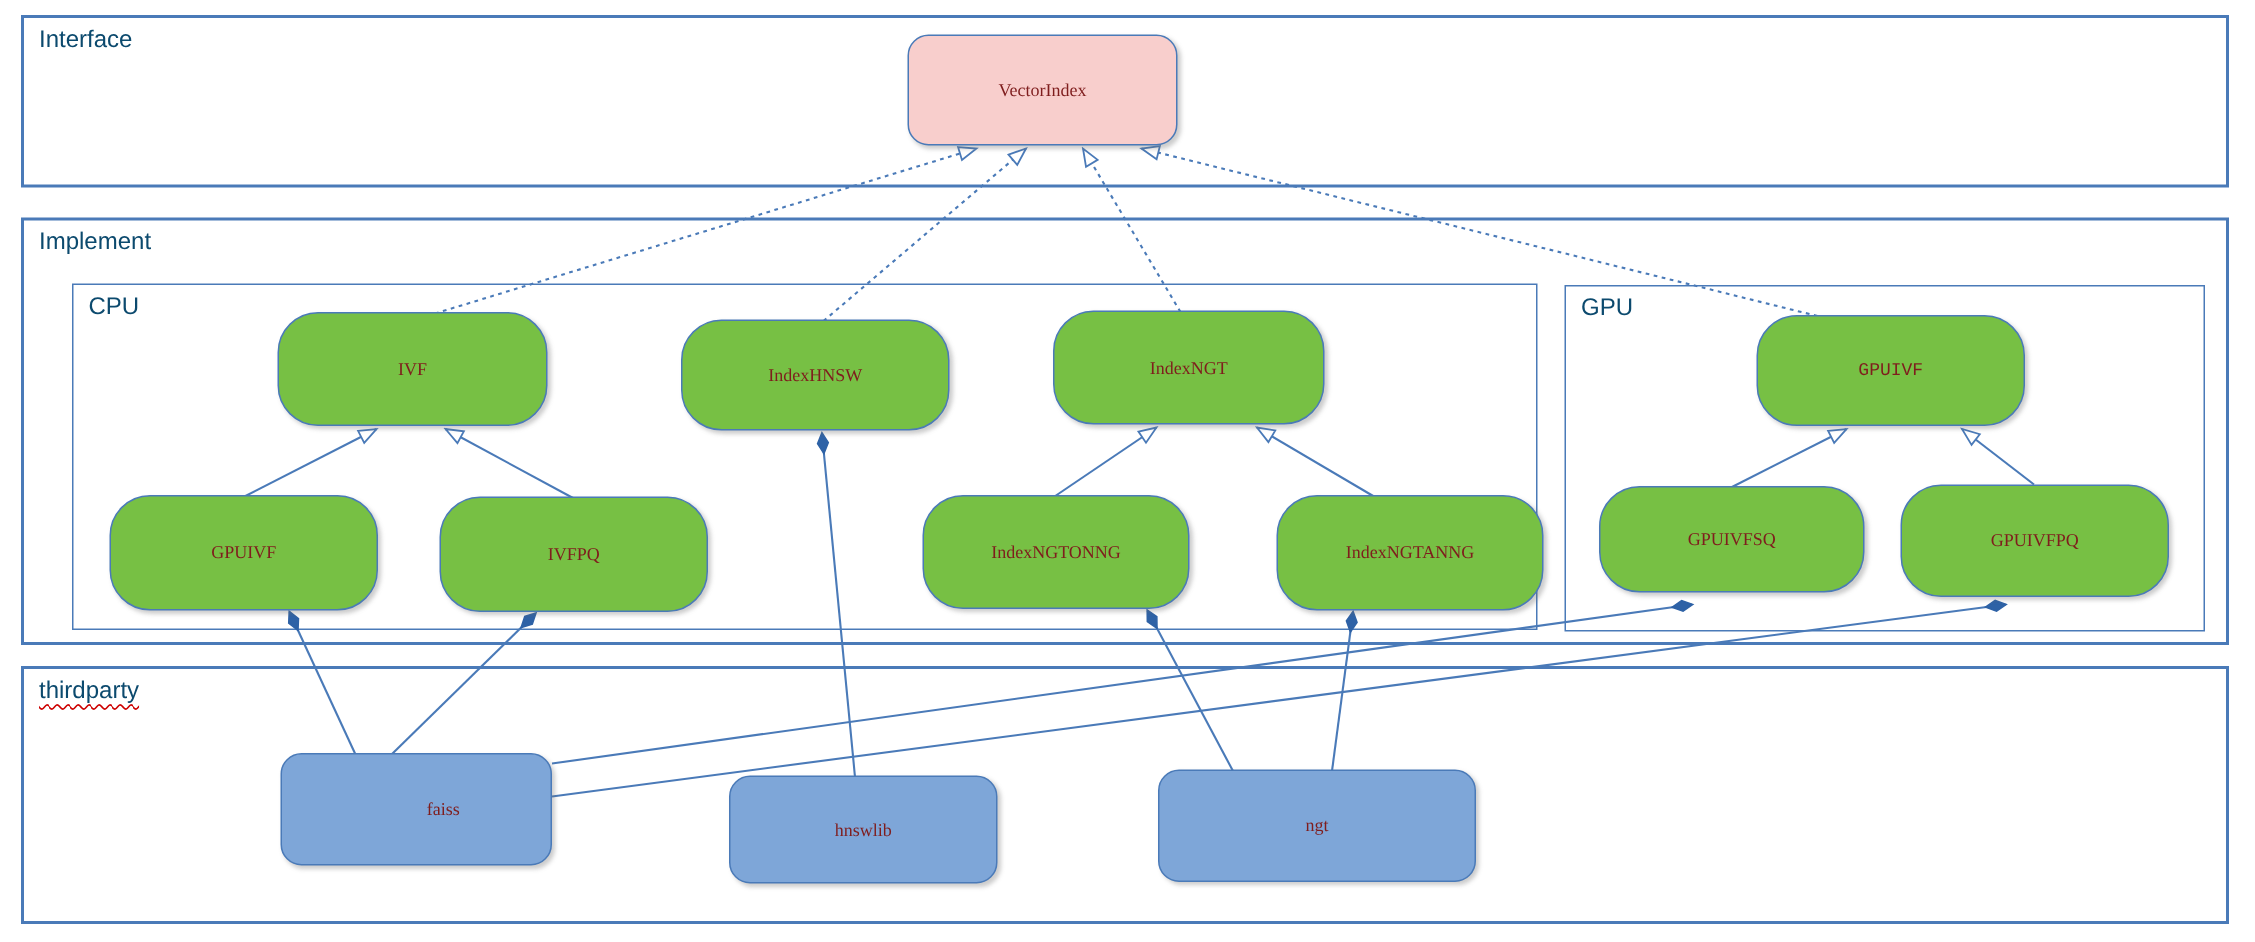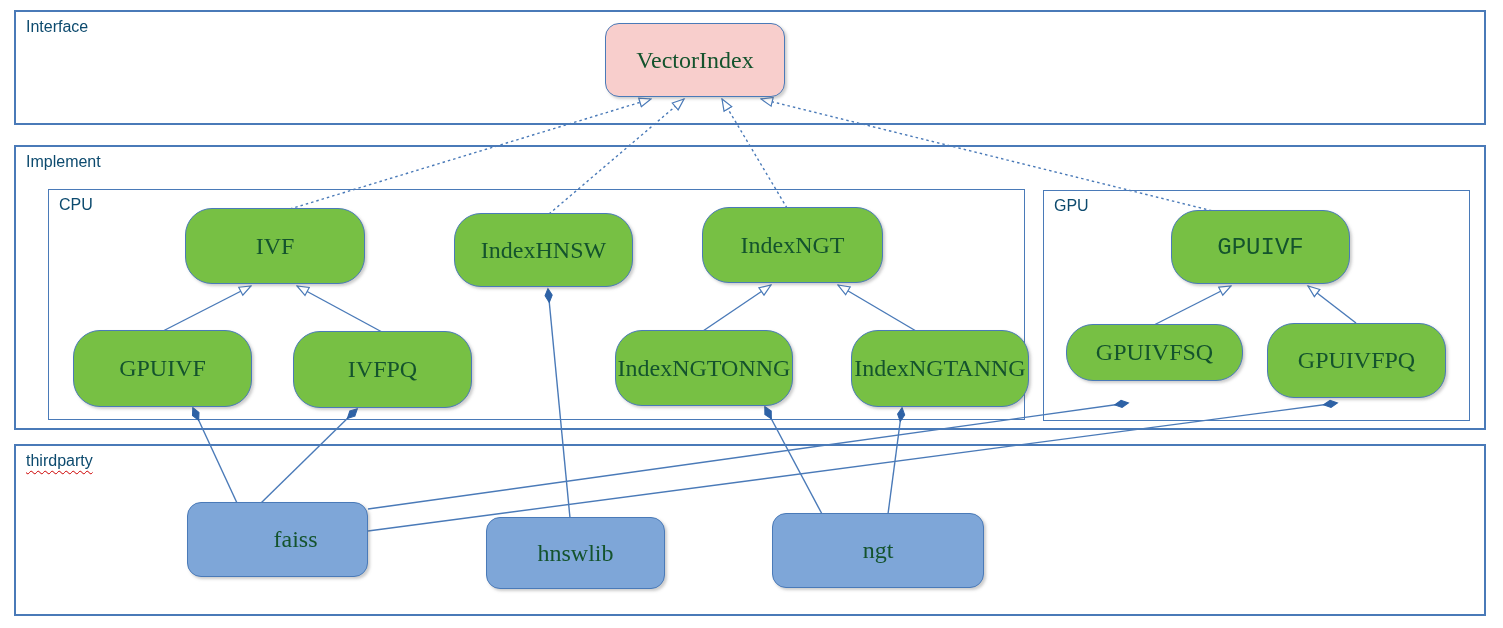--- a/index.html
+++ b/index.html
@@ -11,21 +11,21 @@
   .subcontainer{position:absolute;border:1.5px solid #4a7ab8;background:transparent;z-index:0;box-sizing:border-box;}
   .clabel{position:absolute;top:6px;left:10px;font-size:16px;color:#0c4a6e;white-space:nowrap;}
   .misspelled{
     text-decoration-line:underline;text-decoration-style:wavy;
     text-decoration-color:#cc0000;text-decoration-thickness:1px;text-underline-offset:4px;
   }
   .edges{position:absolute;left:0;top:0;z-index:1;}
   .node{
     position:absolute;display:flex;align-items:center;justify-content:center;
     border:1.5px solid #4a7ab8;border-radius:14px;z-index:2;box-sizing:border-box;
-    font-family:"Liberation Serif","DejaVu Serif",serif;font-size:24px;color:#14532d;
+    font-family:"Liberation Serif","DejaVu Serif",serif;font-size:12px;color:#7f1d1d;
     box-shadow:2px 2px 3px rgba(110,110,110,0.35);
   }
   .green{background:#77c044;border-radius:27px;}
   .blue{background:#7ea6d8;}
   .pink{background:#f8cecc;}
   .edge{stroke:#4a7ab8;stroke-width:1.4;fill:none;}
   .dashed{stroke-dasharray:2.5 3;}
 </style>
 </head>
 <body>
@@ -112,21 +112,21 @@
   </div>
 
   <div class="node green" style="left:615px;top:330px;width:178px;height:76px;">
     <span>IndexNGTONNG</span>
   </div>
 
   <div class="node green" style="left:827px;top:330px;width:178px;height:77px;margin-left:24px;">
     <span>IndexNGTANNG</span>
   </div>
 
-  <div class="node green" style="left:1066px;top:324px;width:177px;height:57px;">
+  <div class="node green" style="left:1066px;top:324px;width:177px;height:71px;">
     <span>GPUIVFSQ</span>
   </div>
 
   <div class="node green" style="left:1267px;top:323px;width:179px;height:75px;">
     <span>GPUIVFPQ</span>
   </div>
 
   <div class="node blue" style="left:187px;top:502px;width:181px;height:75px;padding-left:36px;">
     <span>faiss</span>
   </div>

